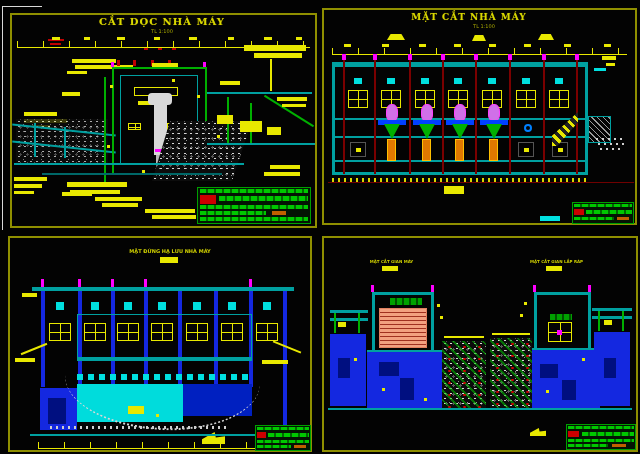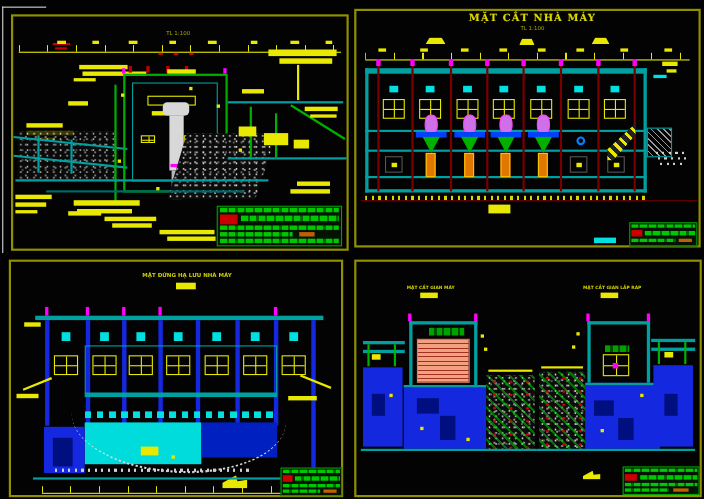--- a/index.html
+++ b/index.html
@@ -47,20 +47,21 @@
 </style>
 </head>
 <body>
 
 <div class="sheet">
 
   <div class="a gray" style="left:2px;top:6px;width:1px;height:224px;"></div>
   <div class="a gray" style="left:2px;top:6px;width:40px;height:1px;"></div>
 
   <div class="frame" style="left:10px;top:13px;width:307px;height:215px;">
+    <div class="a ttl" style="left:60px;top:1px;width:180px;font-size:10px;">CẮT DỌC NHÀ MÁY</div>
     <div class="a sub" style="left:110px;top:13px;width:80px;font-size:5px;">TL 1:100</div>
 
     <div class="a lblr" style="left:36px;top:24px;width:16px;height:2px;"></div>
     <div class="a lblr" style="left:38px;top:28px;width:11px;height:2px;"></div>
 
     <div class="a dim" style="left:5px;top:26px;width:293px;height:6px;"></div>
     <div class="a lbl" style="left:40px;top:22px;width:8px;height:3px;"></div>
     <div class="a lbl" style="left:72px;top:22px;width:6px;height:3px;"></div>
     <div class="a lbl" style="left:105px;top:22px;width:8px;height:3px;"></div>
     <div class="a lbl" style="left:142px;top:22px;width:6px;height:3px;"></div>
@@ -151,21 +152,21 @@
       <div class="tbred" style="top:7px;left:2px;width:16px;height:9px;"></div>
       <div class="tbr" style="top:8px;left:21px;width:89px;height:5px;"></div>
       <div class="tbr" style="top:17px;left:2px;width:108px;height:4px;"></div>
       <div class="tbr" style="top:23px;left:2px;width:66px;height:4px;"></div>
       <div class="tbo" style="top:23px;left:74px;width:14px;height:4px;"></div>
       <div class="tbr" style="top:29px;left:2px;width:108px;height:4px;"></div>
     </div>
   </div>
 
   <div class="frame" style="left:322px;top:8px;width:315px;height:217px;">
-    <div class="a ttl" style="left:70px;top:2px;width:180px;font-size:9px;">MẶT CẮT NHÀ MÁY</div>
+    <div class="a ttl" style="left:55px;top:2px;width:180px;font-size:9px;">MẶT CẮT NHÀ MÁY</div>
     <div class="a sub" style="left:120px;top:13px;width:80px;font-size:5px;">TL 1:100</div>
 
     <div class="a lbl" style="left:63px;top:24px;width:18px;height:6px;clip-path:polygon(20% 0,80% 0,100% 100%,0 100%);"></div>
     <div class="a lbl" style="left:148px;top:25px;width:14px;height:6px;clip-path:polygon(20% 0,80% 0,100% 100%,0 100%);"></div>
     <div class="a lbl" style="left:214px;top:24px;width:16px;height:6px;clip-path:polygon(20% 0,80% 0,100% 100%,0 100%);"></div>
 
     <div class="a dim" style="left:8px;top:38px;width:295px;height:6px;"></div>
     <div class="a lbl" style="left:20px;top:34px;width:7px;height:3px;"></div>
     <div class="a lbl" style="left:58px;top:34px;width:7px;height:3px;"></div>
     <div class="a lbl" style="left:95px;top:34px;width:7px;height:3px;"></div>

